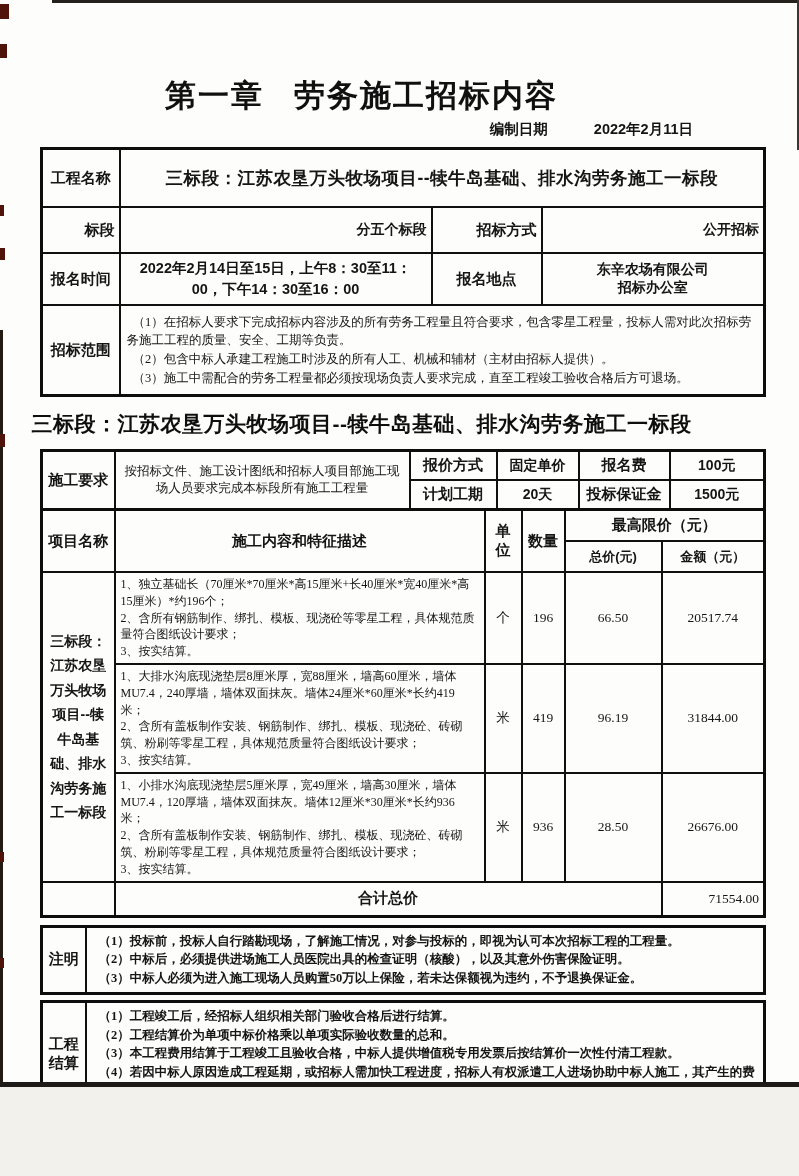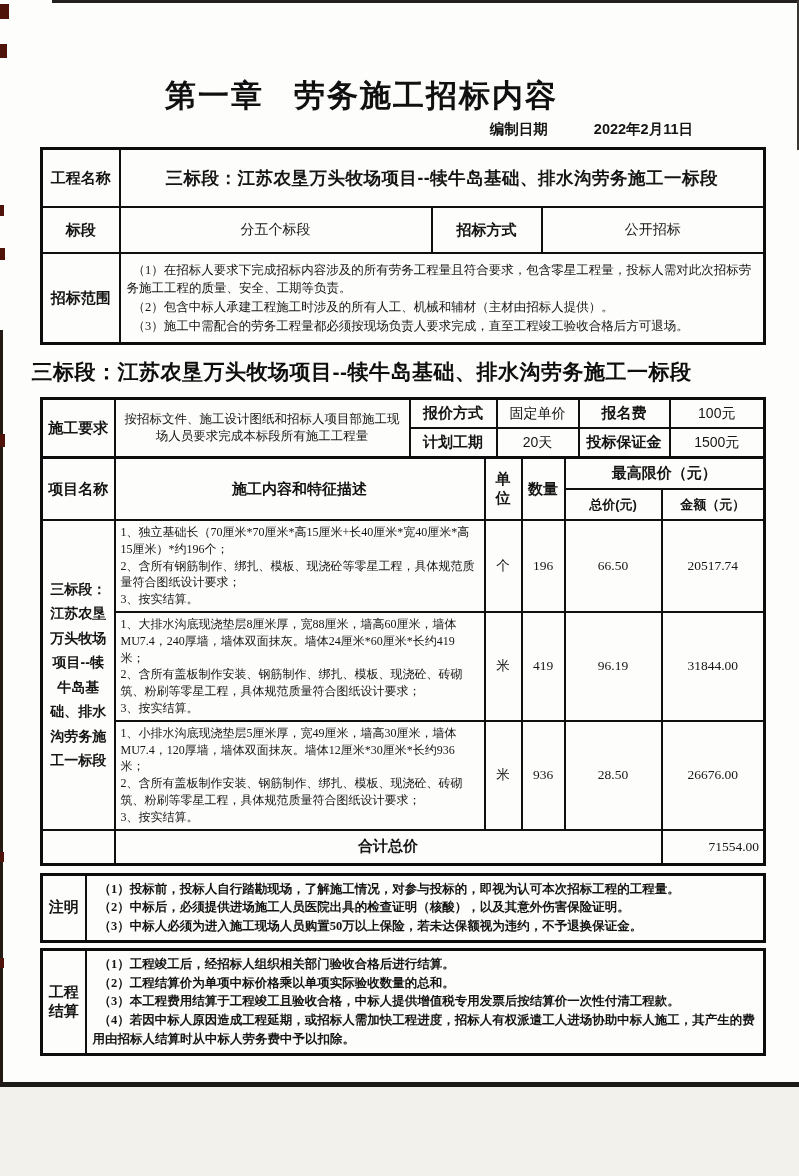--- a/index.html
+++ b/index.html
@@ -39,32 +39,32 @@
   table{border-collapse:collapse;table-layout:fixed;width:723px;margin-left:40px;background:transparent;}
   td,th{border:2px solid #101010;padding:2px 4px;vertical-align:middle;color:#151515;}
   table{border:3px solid #0d0d0d;}
 
   .lab{
     font-family:"Liberation Sans","DejaVu Sans",sans-serif;
     font-weight:700;font-size:15px;text-align:center;
   }
   .val{
     font-family:"Liberation Sans","DejaVu Sans",sans-serif;
-    font-weight:400;font-size:14px;text-align:center;
+    font-weight:700;font-size:14px;text-align:center;
   }
   .para{font-size:12.5px;line-height:1.5;}
   .para p{margin:0;text-indent:6px;}
 
   
   .t1 .r1 td{height:52px;}
   .t1 .project-cell{
     font-family:"Liberation Sans","DejaVu Sans",sans-serif;
     font-weight:700;font-size:17.5px;text-align:center;letter-spacing:0.5px;
   }
-  .t1 .r2 td{height:40px;}
+  .t1 .r2 td{height:40px;text-align:right;}
   .t1 .r3 td{height:46px;}
   .t1 .r3 .time-val{font-size:14.5px;line-height:1.45;padding:0 8px;}
   .t1 .r4 td{height:82px;}
   .t1 .r4 .para{padding:3px 6px;}
 
   .subtitle{
     text-align:center;margin:13px 0 11px 0;
     font-family:"Liberation Sans","DejaVu Sans",sans-serif;
     font-weight:700;font-size:21px;color:#0e0e0e;letter-spacing:0.5px;
   }
@@ -126,20 +126,29 @@
       <tbody>
           <tr class="r1">
         <td class="lab">工程名称</td>
         <td class="project-cell" colspan="3">三标段：江苏农垦万头牧场项目--犊牛岛基础、排水沟劳务施工一标段</td>
       </tr>
       <tr class="r2">
         <td class="lab">标段</td>
         <td class="val">分五个标段</td>
         <td class="lab">招标方式</td>
         <td class="val">公开招标</td>
+      </tr>
+      <tr class="r3">
+        <td class="lab">报名时间</td>
+        <td class="val time-val">2022年2月14日至15日，上午8：30至11：00，下午14：30至16：00</td>
+        <td class="lab">报名地点</td>
+        <td class="val">
+          <div>东辛农场有限公司</div>
+          <div>招标办公室</div>
+        </td>
       </tr>
       <tr class="r4">
         <td class="lab">招标范围</td>
         <td class="para" colspan="3">
           <p>（1）在招标人要求下完成招标内容涉及的所有劳务工程量且符合要求，包含零星工程量，投标人需对此次招标劳务施工工程的质量、安全、工期等负责。</p>
           <p>（2）包含中标人承建工程施工时涉及的所有人工、机械和辅材（主材由招标人提供）。</p>
           <p>（3）施工中需配合的劳务工程量都必须按现场负责人要求完成，直至工程竣工验收合格后方可退场。</p>
         </td>
       </tr>
     </tbody>

